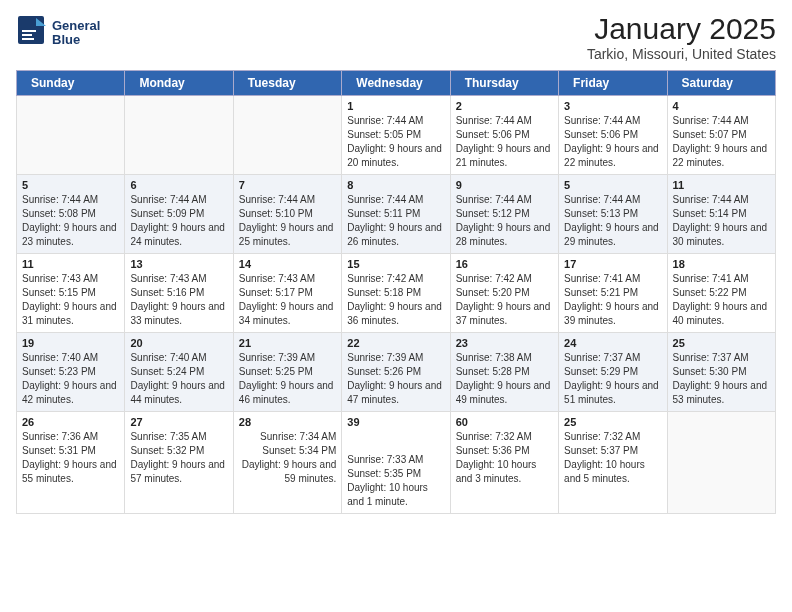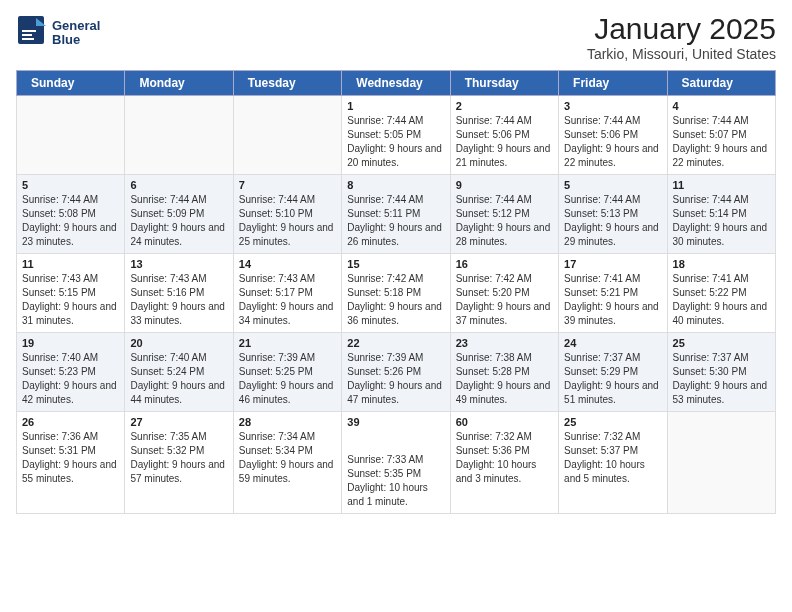--- a/index.html
+++ b/index.html
@@ -310,21 +310,21 @@
 Daylight: 9 hours and 55 minutes.</div>
           </td>
           <td>
             <div class="day-number">27</div>
             <div class="day-info" style="white-space: pre-line;">Sunrise: 7:35 AM
 Sunset: 5:32 PM
 Daylight: 9 hours and 57 minutes.</div>
           </td>
           <td>
             <div class="day-number">28</div>
-            <div class="day-info" style="white-space: pre-line;">Sunrise: 7:34 AM
+            <div class="day-info" style="white-space: pre-line; text-align: right;">Sunrise: 7:34 AM
 Sunset: 5:34 PM
 Daylight: 9 hours and 59 minutes.</div>
           </td>
           <td>
             <div class="day-number">39</div>
             <div class="day-info" style="white-space: pre-line; margin-top: 25px;">Sunrise: 7:33 AM
 Sunset: 5:35 PM
 Daylight: 10 hours and 1 minute.</div>
           </td>
           <td>

